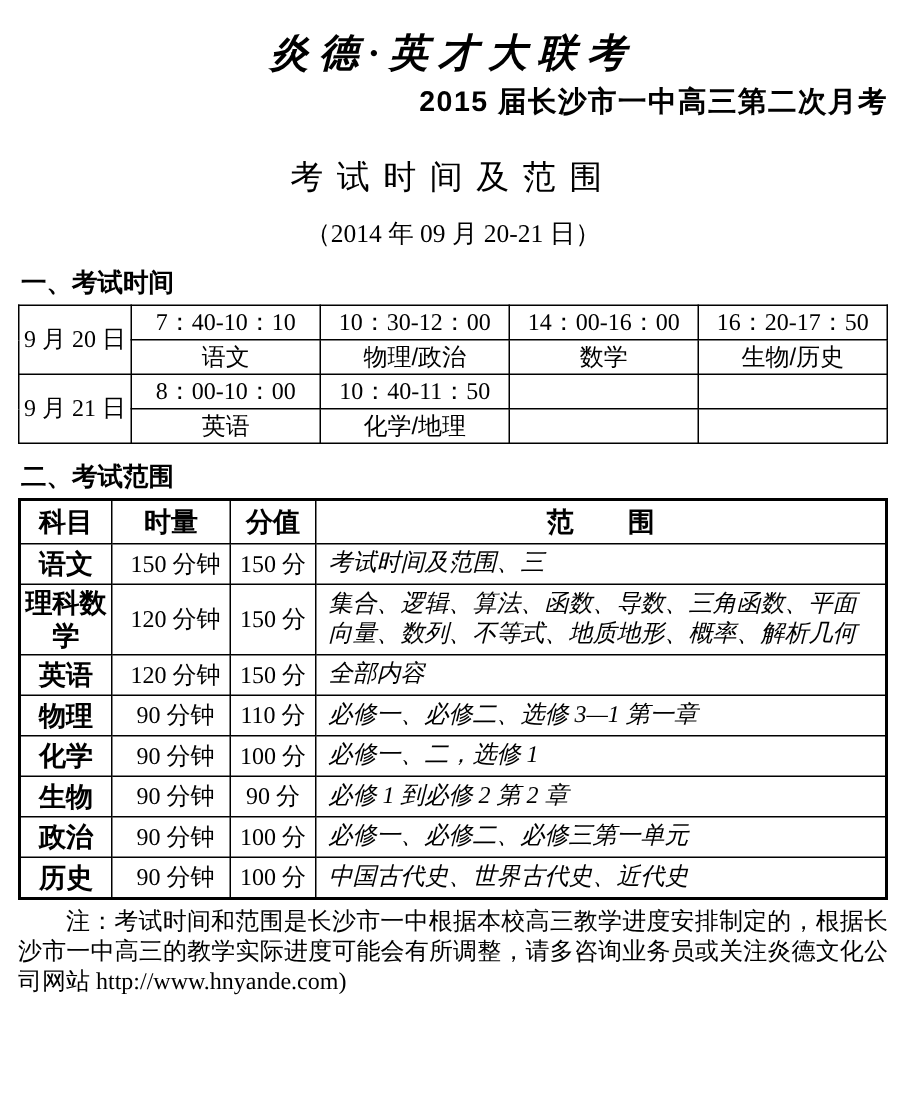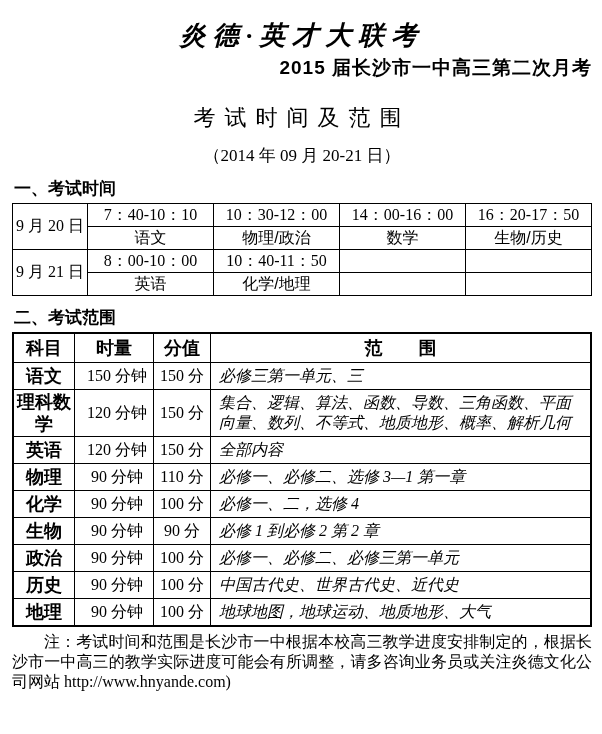--- a/index.html
+++ b/index.html
@@ -134,21 +134,21 @@
         <tr>
       <th class="c-subj">科目</th>
       <th class="c-dur">时量</th>
       <th class="c-score">分值</th>
       <th>范　　围</th>
     </tr>
     <tr>
       <td class="subj">语文</td>
       <td class="dur">150 分钟</td>
       <td class="score">150 分</td>
-      <td class="rng">必修三第一单元、三</td>
+      <td class="rng">考试时间及范围、三</td>
     </tr>
     <tr>
       <td class="subj">理科数学</td>
       <td class="dur">120 分钟</td>
       <td class="score">150 分</td>
       <td class="rng">集合、逻辑、算法、函数、导数、三角函数、平面向量、数列、不等式、地质地形、概率、解析几何</td>
     </tr>
     <tr>
       <td class="subj">英语</td>
       <td class="dur">120 分钟</td>
@@ -158,44 +158,38 @@
     <tr>
       <td class="subj">物理</td>
       <td class="dur">90 分钟</td>
       <td class="score">110 分</td>
       <td class="rng">必修一、必修二、选修 3—1 第一章</td>
     </tr>
     <tr>
       <td class="subj">化学</td>
       <td class="dur">90 分钟</td>
       <td class="score">100 分</td>
-      <td class="rng">必修一、二，选修 4</td>
+      <td class="rng">必修一、二，选修 1</td>
     </tr>
     <tr>
       <td class="subj">生物</td>
       <td class="dur">90 分钟</td>
       <td class="score">90 分</td>
       <td class="rng">必修 1 到必修 2 第 2 章</td>
     </tr>
     <tr>
       <td class="subj">政治</td>
       <td class="dur">90 分钟</td>
       <td class="score">100 分</td>
       <td class="rng">必修一、必修二、必修三第一单元</td>
     </tr>
     <tr>
       <td class="subj">历史</td>
       <td class="dur">90 分钟</td>
       <td class="score">100 分</td>
       <td class="rng">中国古代史、世界古代史、近代史</td>
     </tr>
-    <tr>
-      <td class="subj">地理</td>
-      <td class="dur">90 分钟</td>
-      <td class="score">100 分</td>
-      <td class="rng">地球地图，地球运动、地质地形、大气</td>
-    </tr>
   </tbody>
     </table>
 
   <div class="note">注：考试时间和范围是长沙市一中根据本校高三教学进度安排制定的，根据长沙市一中高三的教学实际进度可能会有所调整，请多咨询业务员或关注炎德文化公司网站 http://www.hnyande.com)</div>
 
 </div>
 
 </body></html>

